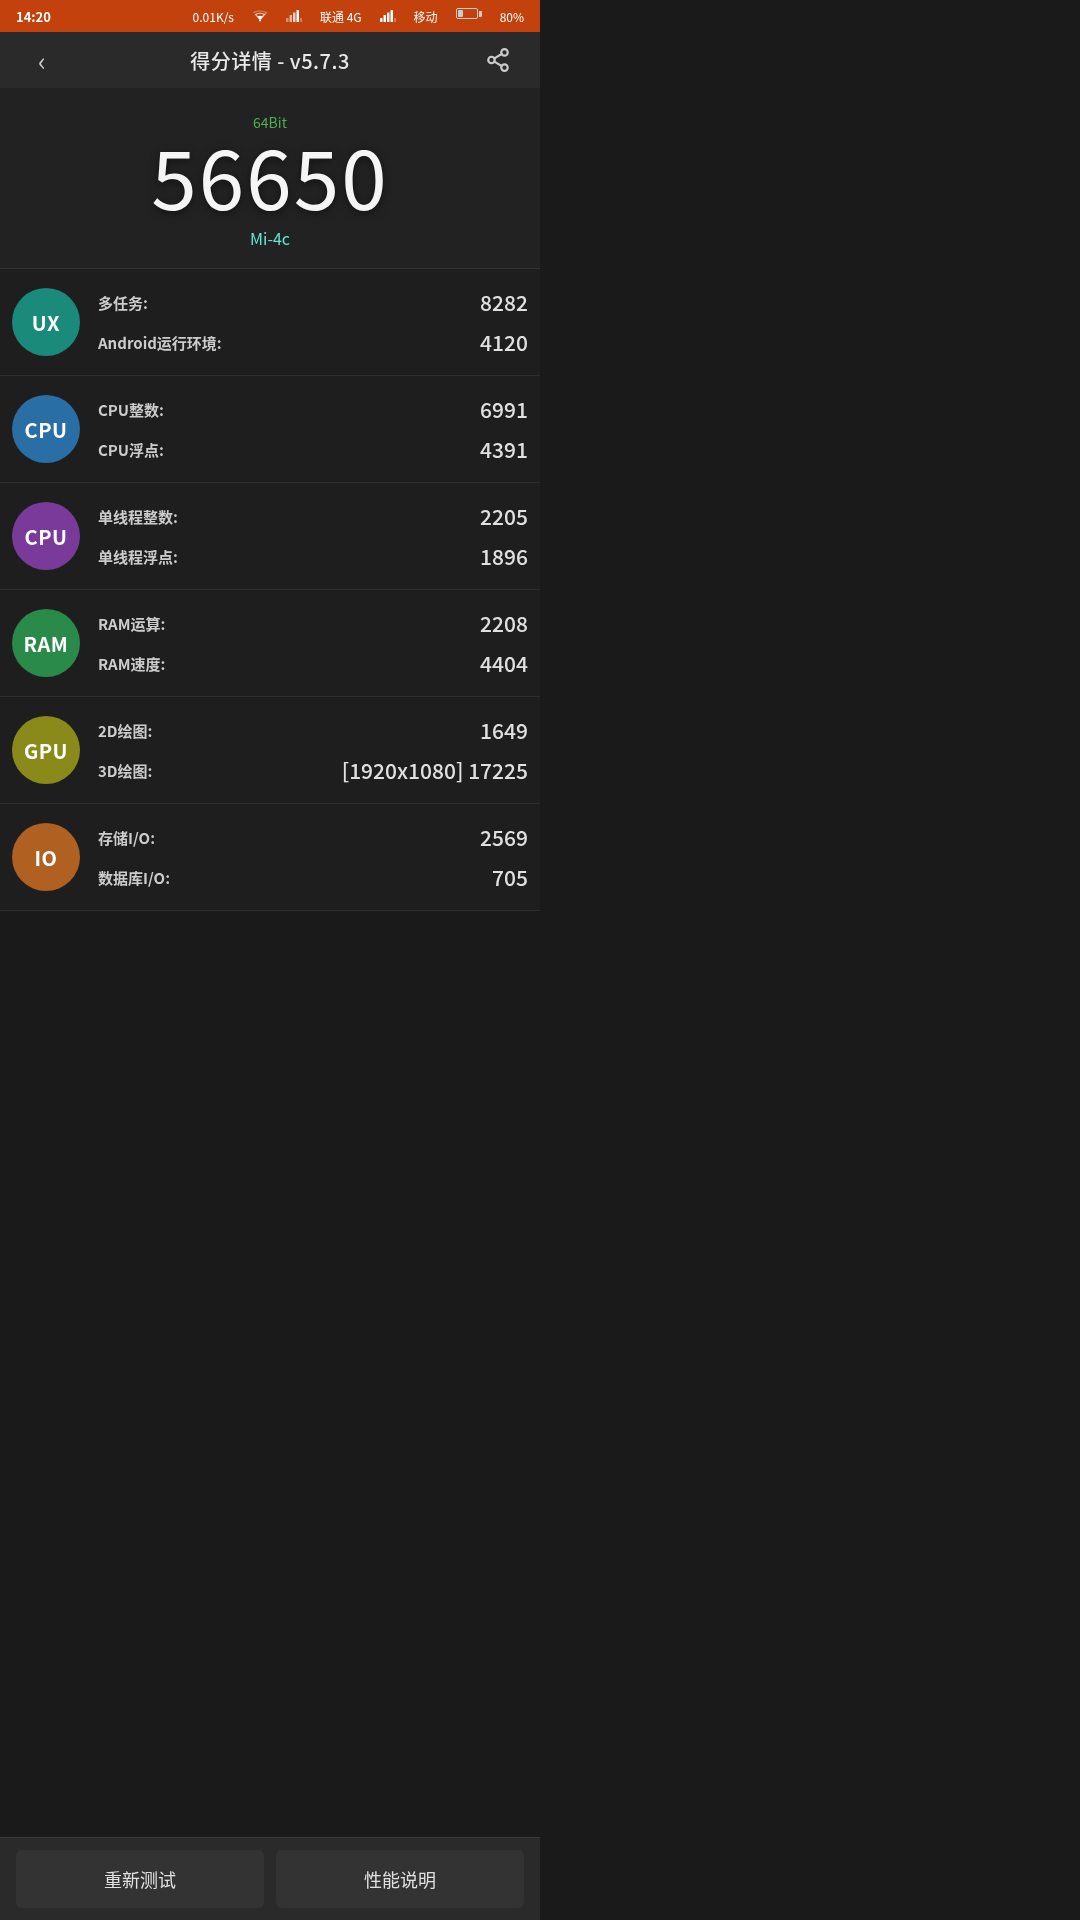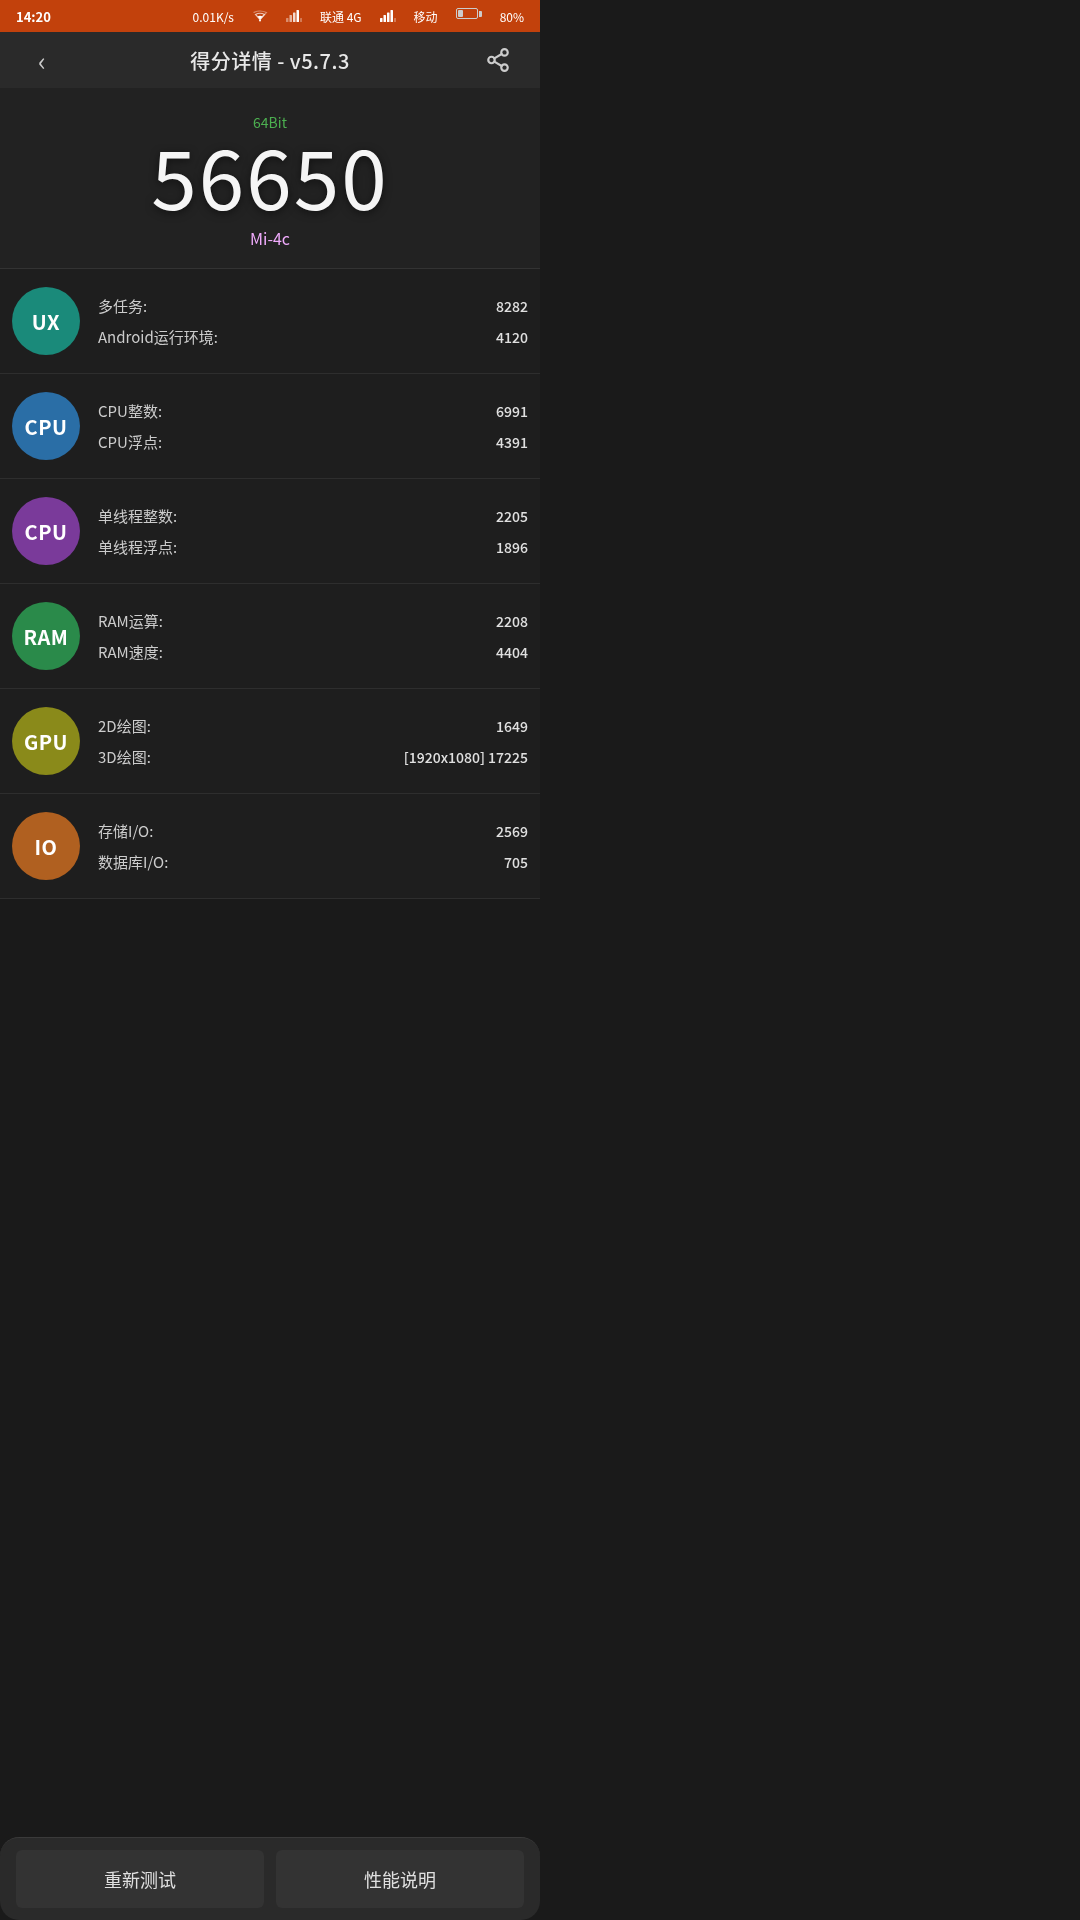--- a/index.html
+++ b/index.html
@@ -113,21 +113,21 @@
     .score-number {
       font-size: 82px;
       font-weight: 400;
       color: #f5f5f5;
       letter-spacing: 2px;
       line-height: 1;
       text-shadow: 0 2px 8px rgba(0,0,0,0.5);
     }
     .device-name {
       font-size: 16px;
-      color: #f0abfc;
+      color: #5eead4;
       margin-top: 10px;
     }
 
     
     .bench-list {
       background: #1e1e1e;
     }
     .bench-row {
       display: flex;
       align-items: center;
@@ -162,38 +162,38 @@
       gap: 10px;
     }
     .bench-metric-row {
       display: flex;
       justify-content: space-between;
       align-items: center;
     }
     .metric-label {
       font-size: 15px;
       color: #ccc;
+      font-weight: bold;
     }
     .metric-value {
-      font-size: 14px;
+      font-size: 21px;
       color: #e0e0e0;
       font-weight: 500;
     }
 
     
     .bottom-bar {
       display: flex;
       background: #2a2a2a;
       border-top: 1px solid #3a3a3a;
       padding: 12px 16px;
       gap: 12px;
       position: fixed;
       bottom: 0;
       width: 540px;
-      border-radius: 19px;
     }
     .bottom-btn {
       flex: 1;
       background: #333;
       border: none;
       color: #e0e0e0;
       font-size: 18px;
       padding: 16px 0;
       border-radius: 6px;
       cursor: pointer;

